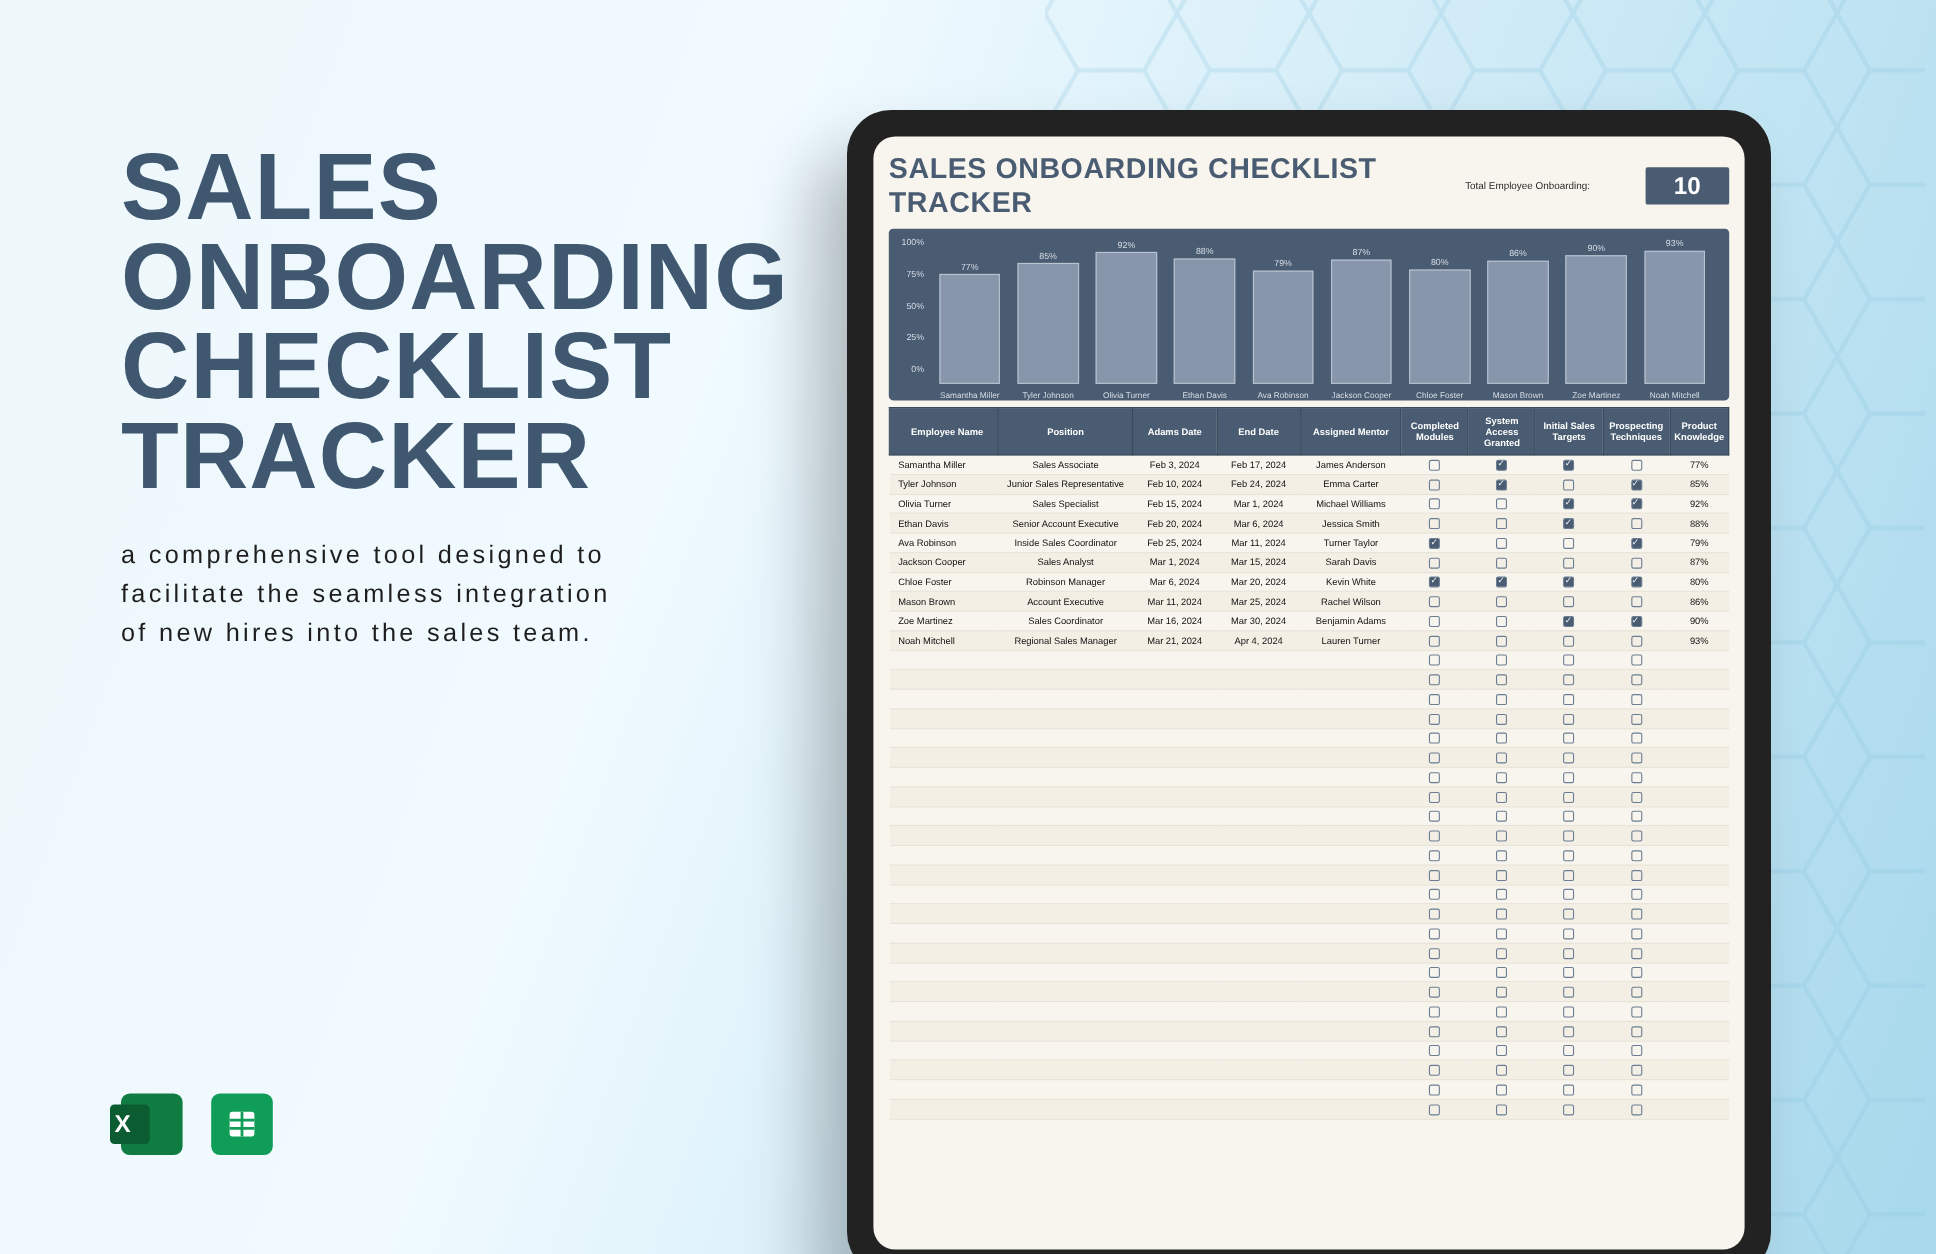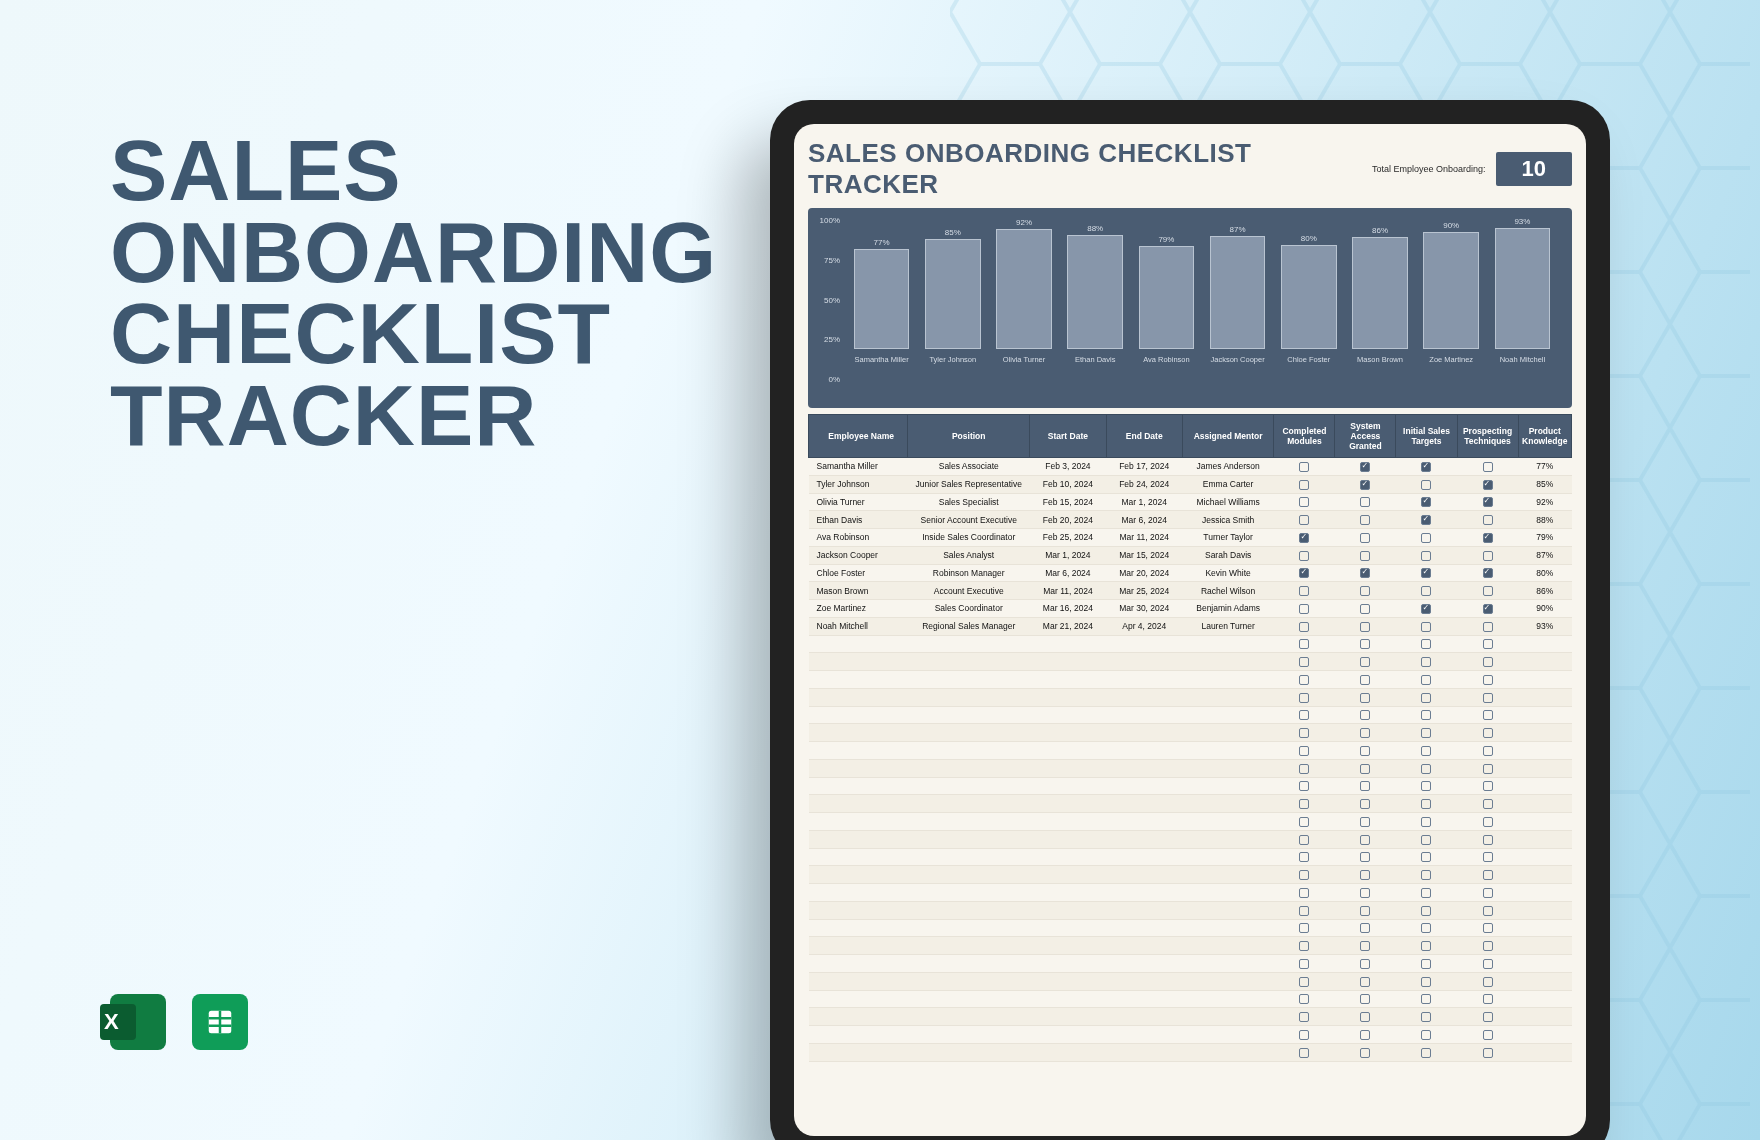--- a/index.html
+++ b/index.html
@@ -55,25 +55,25 @@
   .header {
     display: flex; align-items: center; gap: 10px; margin-bottom: 8px;
   }
   .header h1 {
     font-family: Impact, 'Arial Black', sans-serif; color:#4a5c72;
     font-size: 26px; letter-spacing: .5px; flex: 1;
   }
   .totlabel { font-size: 9px; color:#2a2a2a; white-space: nowrap; }
   .totbox {
     background:#4a5c72; color:#fff; font-weight:700; font-size:22px;
-    padding: 4px 26px; border-radius: 2px; font-family: Impact,'Arial Black',sans-serif;
+    padding: 4px 26px; border-radius: 2px; font-family: Impact,'Arial Black',sans-serif; margin-left: 40px;
   }
   .chart {
     background:#4a5c72; border-radius:4px; padding:10px 14px 4px 38px;
-    height: 200px; position: relative; margin-bottom: 6px;
+    height: 156px; position: relative; margin-bottom: 6px;
   }
   .yaxis { position:absolute; left:6px; top:8px; bottom:24px;
     display:flex; flex-direction:column; justify-content:space-between;
     color:#d6dde6; font-size:8px; text-align:right; width:26px;
   }
   .bars { display:flex; align-items:flex-end; height:146px; gap:0; }
   .barcol { flex:1; display:flex; flex-direction:column; align-items:center; }
   .barval { color:#d6dde6; font-size:8px; margin-bottom:2px; }
   .bar { width:78%; background:#8796aa; border:1px solid #b9c4d1; }
   .barlabel { color:#d6dde6; font-size:7.5px; margin-top:6px; text-align:center; }
@@ -106,20 +106,21 @@
         <pattern id="hx" width="60" height="52" patternUnits="userSpaceOnUse">
           <polygon points="15,0 45,0 60,26 45,52 15,52 0,26" fill="none" stroke="#8cc6e0" stroke-width="2"></polygon>
         </pattern>
       </defs>
       <rect width="400" height="600" fill="url(#hx)"></rect>
     </svg>
 </div>
 
 <div class="left">
   <div class="title">SALES ONBOARDING CHECKLIST TRACKER</div>
+  <div class="desc">a comprehensive tool designed to facilitate the seamless integration of new hires into the sales team.</div>
 </div>
 
 <div class="icons">
   <div class="appicon excel"></div>
   <div class="appicon sheets">
     <svg viewBox="0 0 24 24">
         <rect x="3" y="3" width="18" height="18" rx="2" fill="#fff"></rect>
         <line x1="3" y1="9" x2="21" y2="9" stroke="#0f9d58" stroke-width="2"></line>
         <line x1="3" y1="15" x2="21" y2="15" stroke="#0f9d58" stroke-width="2"></line>
         <line x1="12" y1="3" x2="12" y2="21" stroke="#0f9d58" stroke-width="2"></line>
@@ -208,21 +209,21 @@
         <col style="width:8%">
           <col style="width:8%">
           <col style="width:8%">
           <col style="width:8%">
           <col style="width:7%">
       </colgroup>
       <thead>
           <tr id="thead-row">
             <th>Employee Name</th>
             <th>Position</th>
-            <th>Start Date</th>
+            <th>Adams Date</th>
             <th>End Date</th>
             <th>Assigned Mentor</th>
             <th>Completed Modules</th>
             <th>System Access Granted</th>
             <th>Initial Sales Targets</th>
             <th>Prospecting Techniques</th>
             <th>Product Knowledge</th>
           </tr>
         </thead>
       <tbody id="tbody">

